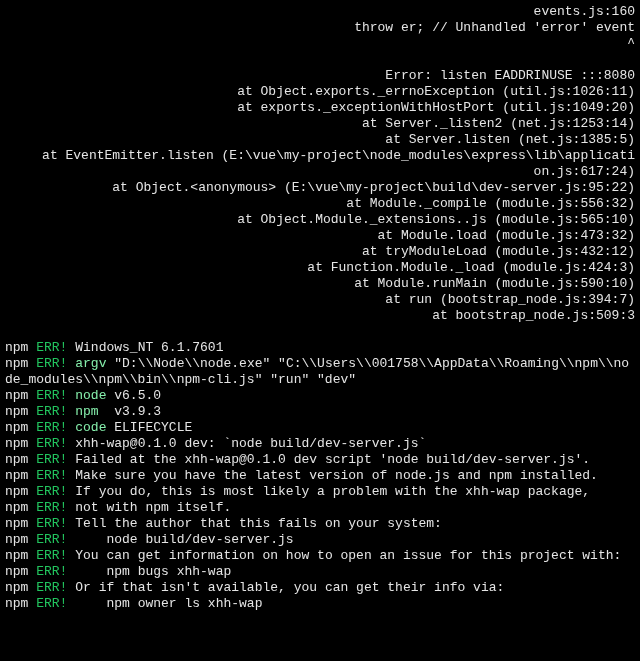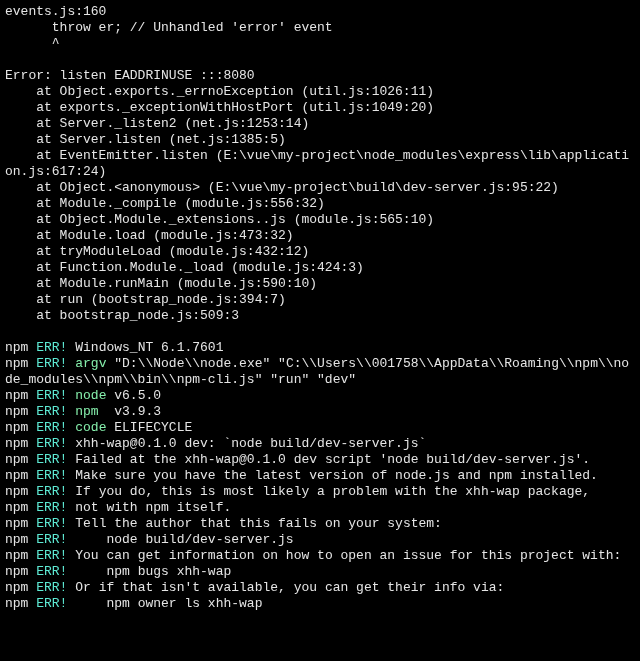--- a/index.html
+++ b/index.html
@@ -14,22 +14,22 @@
       font-size: 13px;
       line-height: 16px;
       width: 640px;
       height: 661px;
       overflow: hidden;
       padding: 4px 5px;
     }
     .line {
       white-space: pre;
     }
-    .white { color: #e5e5e5; }
-    .red { color: #5eead4; }
+    .white { color: #e5e5e5; text-align: right; }
+    .red { color: #22c55e; }
     .magenta { color: #86efac; }
   </style>
 </head>
 <body>
 
 <div id="terminal">
     <div class="line white">events.js:160</div>
     <div class="line white">      throw er; // Unhandled 'error' event</div>
     <div class="line white">      ^</div>
     <div class="line white">&nbsp;</div>

